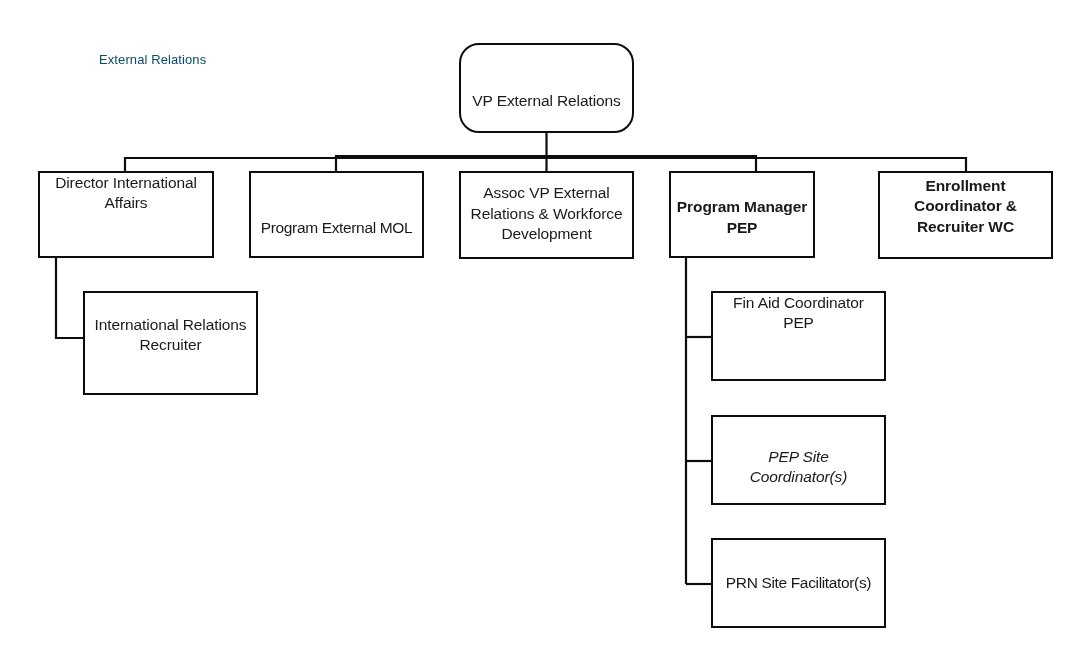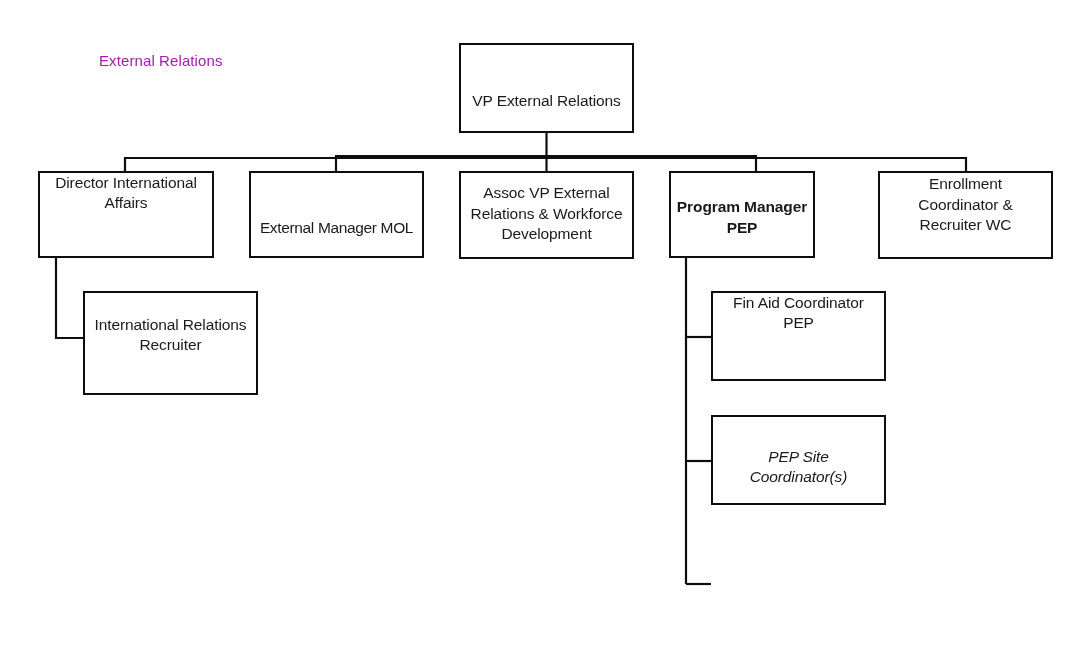--- a/index.html
+++ b/index.html
@@ -24,22 +24,22 @@
     left: 0;
     top: 0;
     width: 1086px;
     height: 669px;
     pointer-events: none;
   }
   .chart-title {
     position: absolute;
     left: 99px;
     top: 52px;
-    font-size: 15px;
-    color: #a21caf;
+    font-size: 13px;
+    color: #0c4a6e;
     letter-spacing: 0.1px;
     white-space: nowrap;
   }
   .node {
     position: absolute;
     box-sizing: border-box;
     border: 2.2px solid #0d0d0d;
     background: #ffffff;
     display: flex;
     align-items: center;
@@ -54,21 +54,21 @@
     white-space: pre-line;
     padding: 0 2px;
     letter-spacing: -0.1px;
   }
   
   .node.vp          { align-items: flex-end; padding-bottom: 20px; }
   .node.pm-mol      { align-items: flex-end; padding-bottom: 18px; }
   .node.pm-pep      { align-items: flex-end; padding-bottom: 18px; }
   .node.dir-intl    { align-items: flex-start;   padding-bottom: 4px; }
   .node.assoc-vp    { align-items: center;   padding-bottom: 2px; }
-  .node.enroll      { align-items: center;   padding-bottom: 20px; }
+  .node.enroll      { align-items: flex-end;   padding-bottom: 20px; font-weight: bold; }
   .node.intl-rec    { align-items: flex-start; padding-top: 22px; }
   .node.fin-aid     { align-items: flex-start;   padding-bottom: 2px; }
   .node.pep-site    { align-items: center;   padding-top: 14px; font-style: italic; }
   .node.prn-site    { align-items: center;   padding-top: 0px; }
   .node.pm-mol .node-label,
   .node.prn-site .node-label { letter-spacing: -0.35px; }
 </style>
 </head>
 <body>
 
@@ -93,31 +93,31 @@
 
       <path d="M 686,258 L 686,584"></path>
       <path d="M 686,337 L 711,337"></path>
       <path d="M 686,461 L 711,461"></path>
       <path d="M 686,584 L 711,584"></path>
     </g>
   </svg>
 
   <div class="chart-title">External Relations</div>
 
-  <div class="node vp" style="left:459px; top:43px; width:175px; height:90px;">
+  <div class="node vp" style="left:459px; top:43px; width:175px; height:90px;border-radius:20px;">
     <span class="node-label">VP External Relations</span>
   </div>
 
   <div class="node dir-intl" style="left:38px; top:171px; width:176px; height:87px;">
     <span class="node-label">Director International
 Affairs</span>
   </div>
 
   <div class="node pm-mol" style="left:249px; top:171px; width:175px; height:87px;">
-    <span class="node-label">External Manager MOL</span>
+    <span class="node-label">Program External MOL</span>
   </div>
 
   <div class="node assoc-vp" style="left:459px; top:171px; width:175px; height:88px;">
     <span class="node-label">Assoc VP External
 Relations &amp; Workforce
 Development</span>
   </div>
 
   <div class="node pm-pep" style="left:669px; top:171px; width:146px; height:87px;font-weight:bold;">
     <span class="node-label">Program Manager PEP</span>
@@ -137,14 +137,17 @@
   <div class="node fin-aid" style="left:711px; top:291px; width:175px; height:90px;">
     <span class="node-label">Fin Aid Coordinator
 PEP</span>
   </div>
 
   <div class="node pep-site" style="left:711px; top:415px; width:175px; height:90px;">
     <span class="node-label">PEP Site
 Coordinator(s)</span>
   </div>
 
+  <div class="node prn-site" style="left:711px; top:538px; width:175px; height:90px;">
+    <span class="node-label">PRN Site Facilitator(s)</span>
+  </div>
 
 </div>
 
 </body></html>

